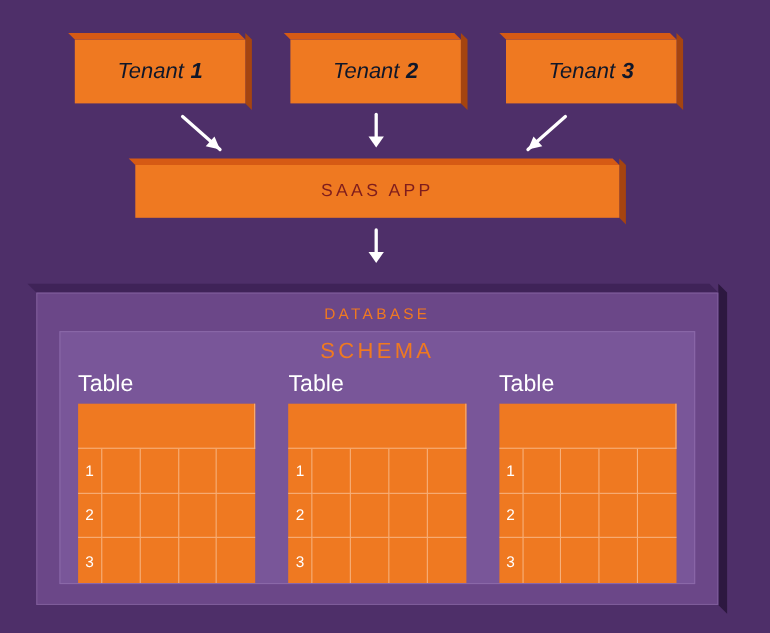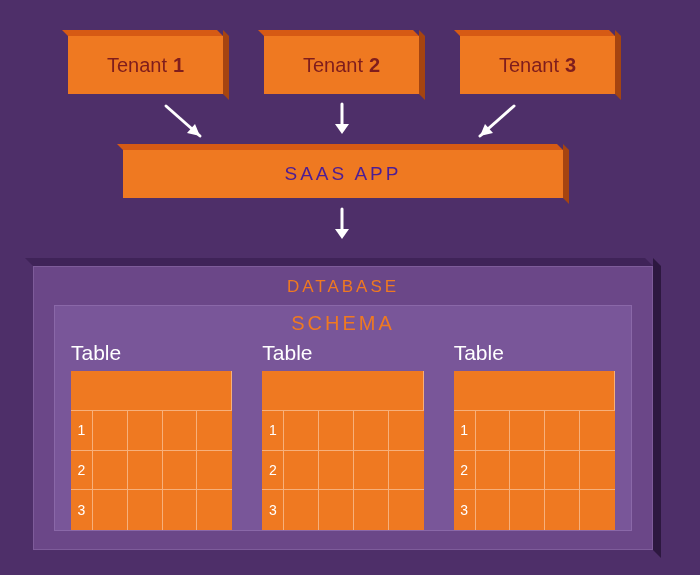--- a/index.html
+++ b/index.html
@@ -34,29 +34,30 @@
   .block3d .face {
     position: absolute;
     inset: 0;
     background: #ef7921;
     display: flex;
     align-items: center;
     justify-content: center;
   }
 
   .tenant .face {
-    color: #7f1d1d;
+    color: #0f172a;
     font-size: 20px;
     font-weight: 300;
+    font-style: italic;
   }
   .tenant .face b { font-weight: 700; margin-left: 6px; }
 
   .saas .face {
-    color: #4c1d95;
-    font-size: 19px;
+    color: #7f1d1d;
+    font-size: 16px;
     letter-spacing: 3px;
     font-weight: 400;
   }
 
   
   .arrow {
     position: absolute;
     color: #fff;
   }
   .arrow svg { display: block; overflow: visible; }
@@ -79,21 +80,21 @@
     position: absolute; inset: 0;
     background: #6b4788;
     border: 1px solid #7e5c9a;
     padding: 10px 20px 18px;
     display: flex;
     flex-direction: column;
   }
   .db-title {
     color: #ef7921;
     text-align: center;
-    font-size: 17px;
+    font-size: 14px;
     letter-spacing: 3px;
     font-weight: 300;
     margin-bottom: 8px;
   }
   .schema {
     flex: 1;
     background: #795699;
     border: 1px solid #8a68a8;
     padding: 6px 16px 0;
     display: flex;

